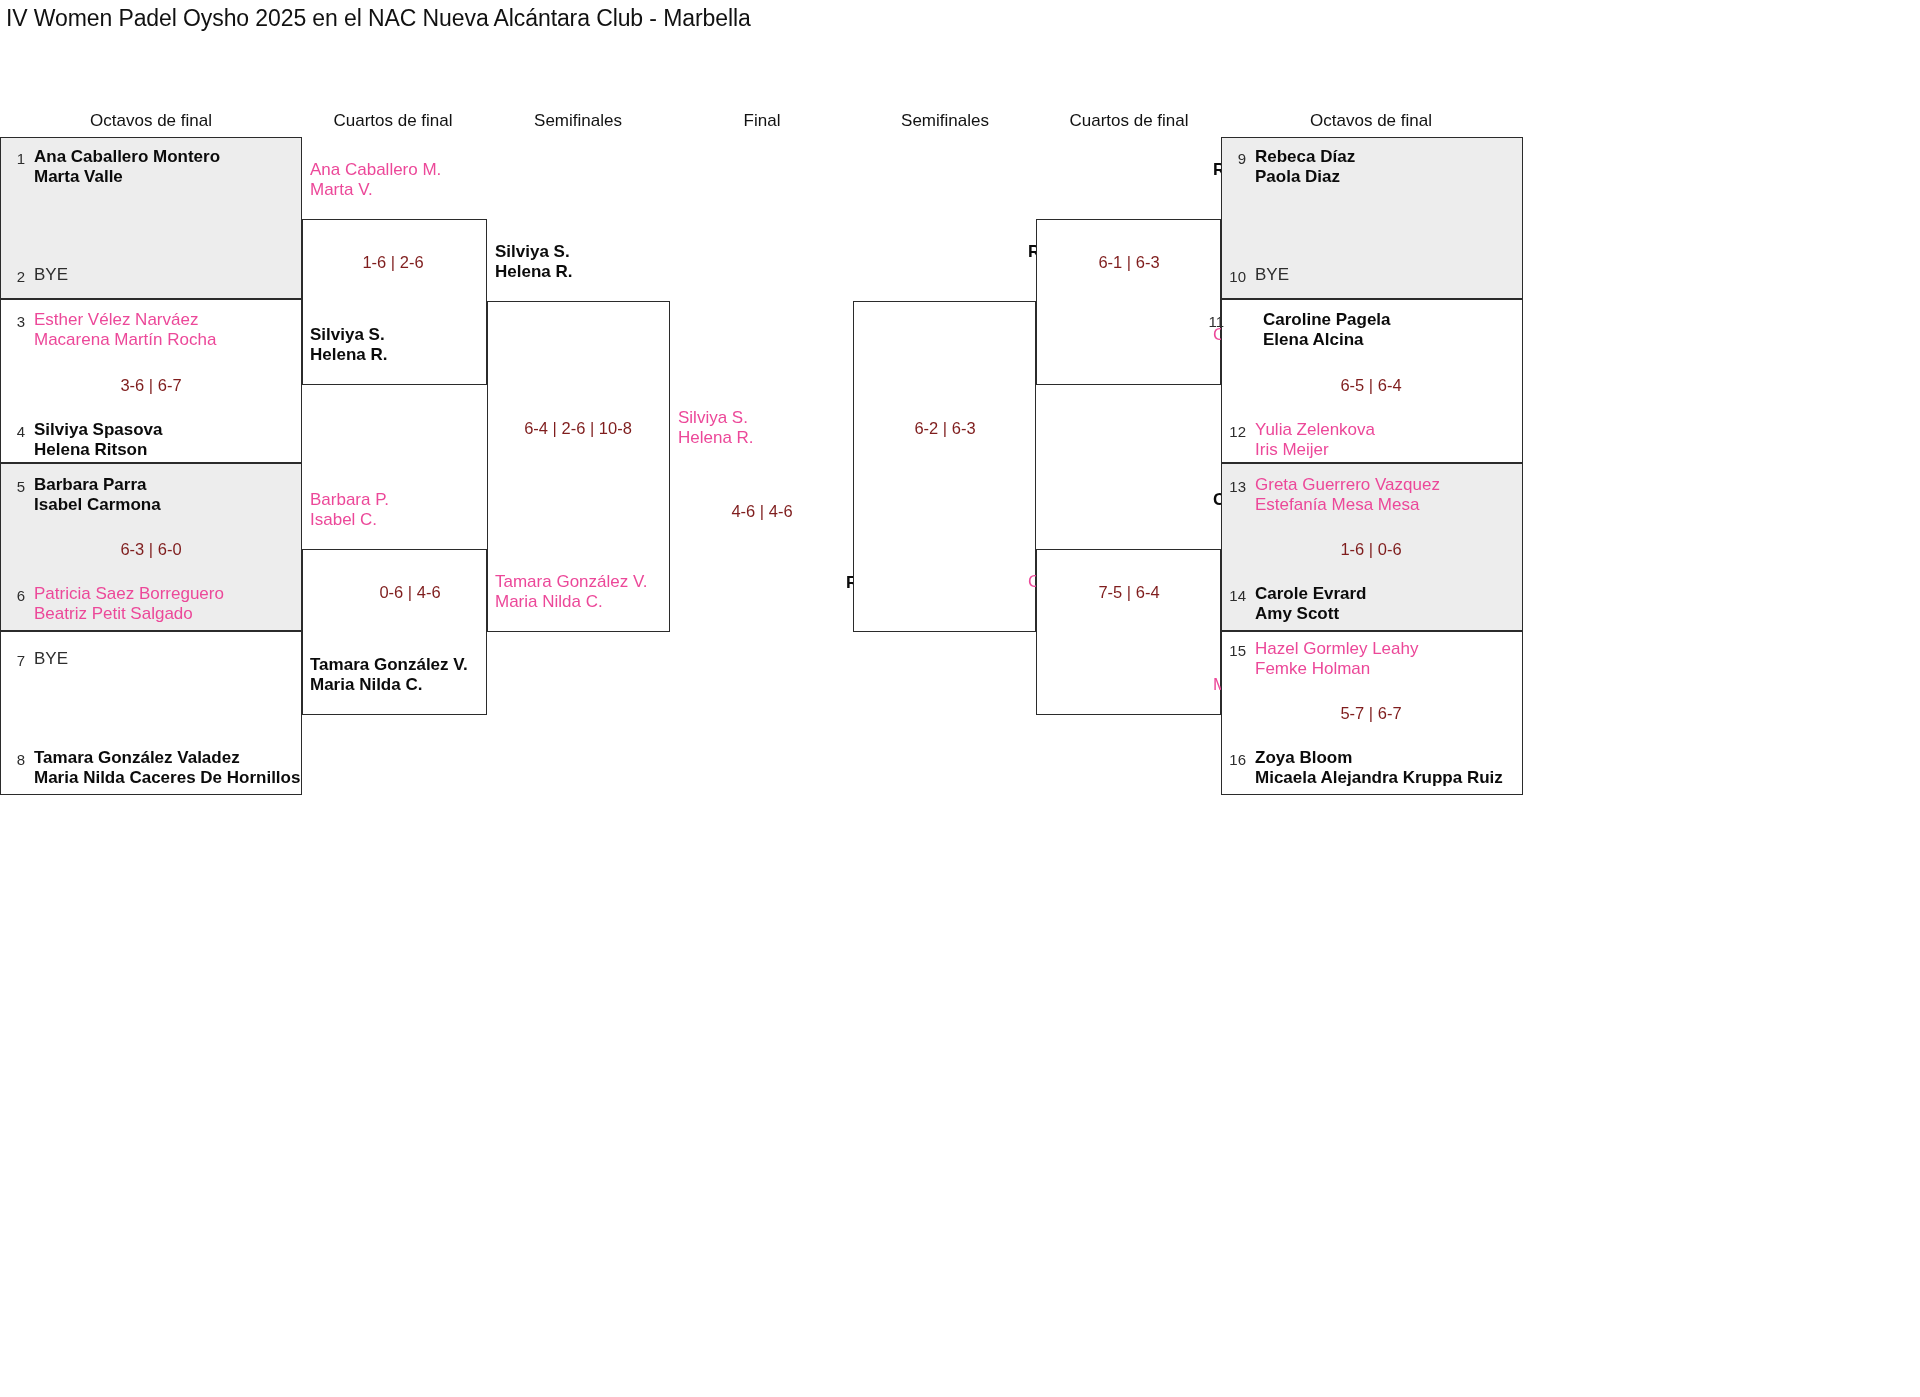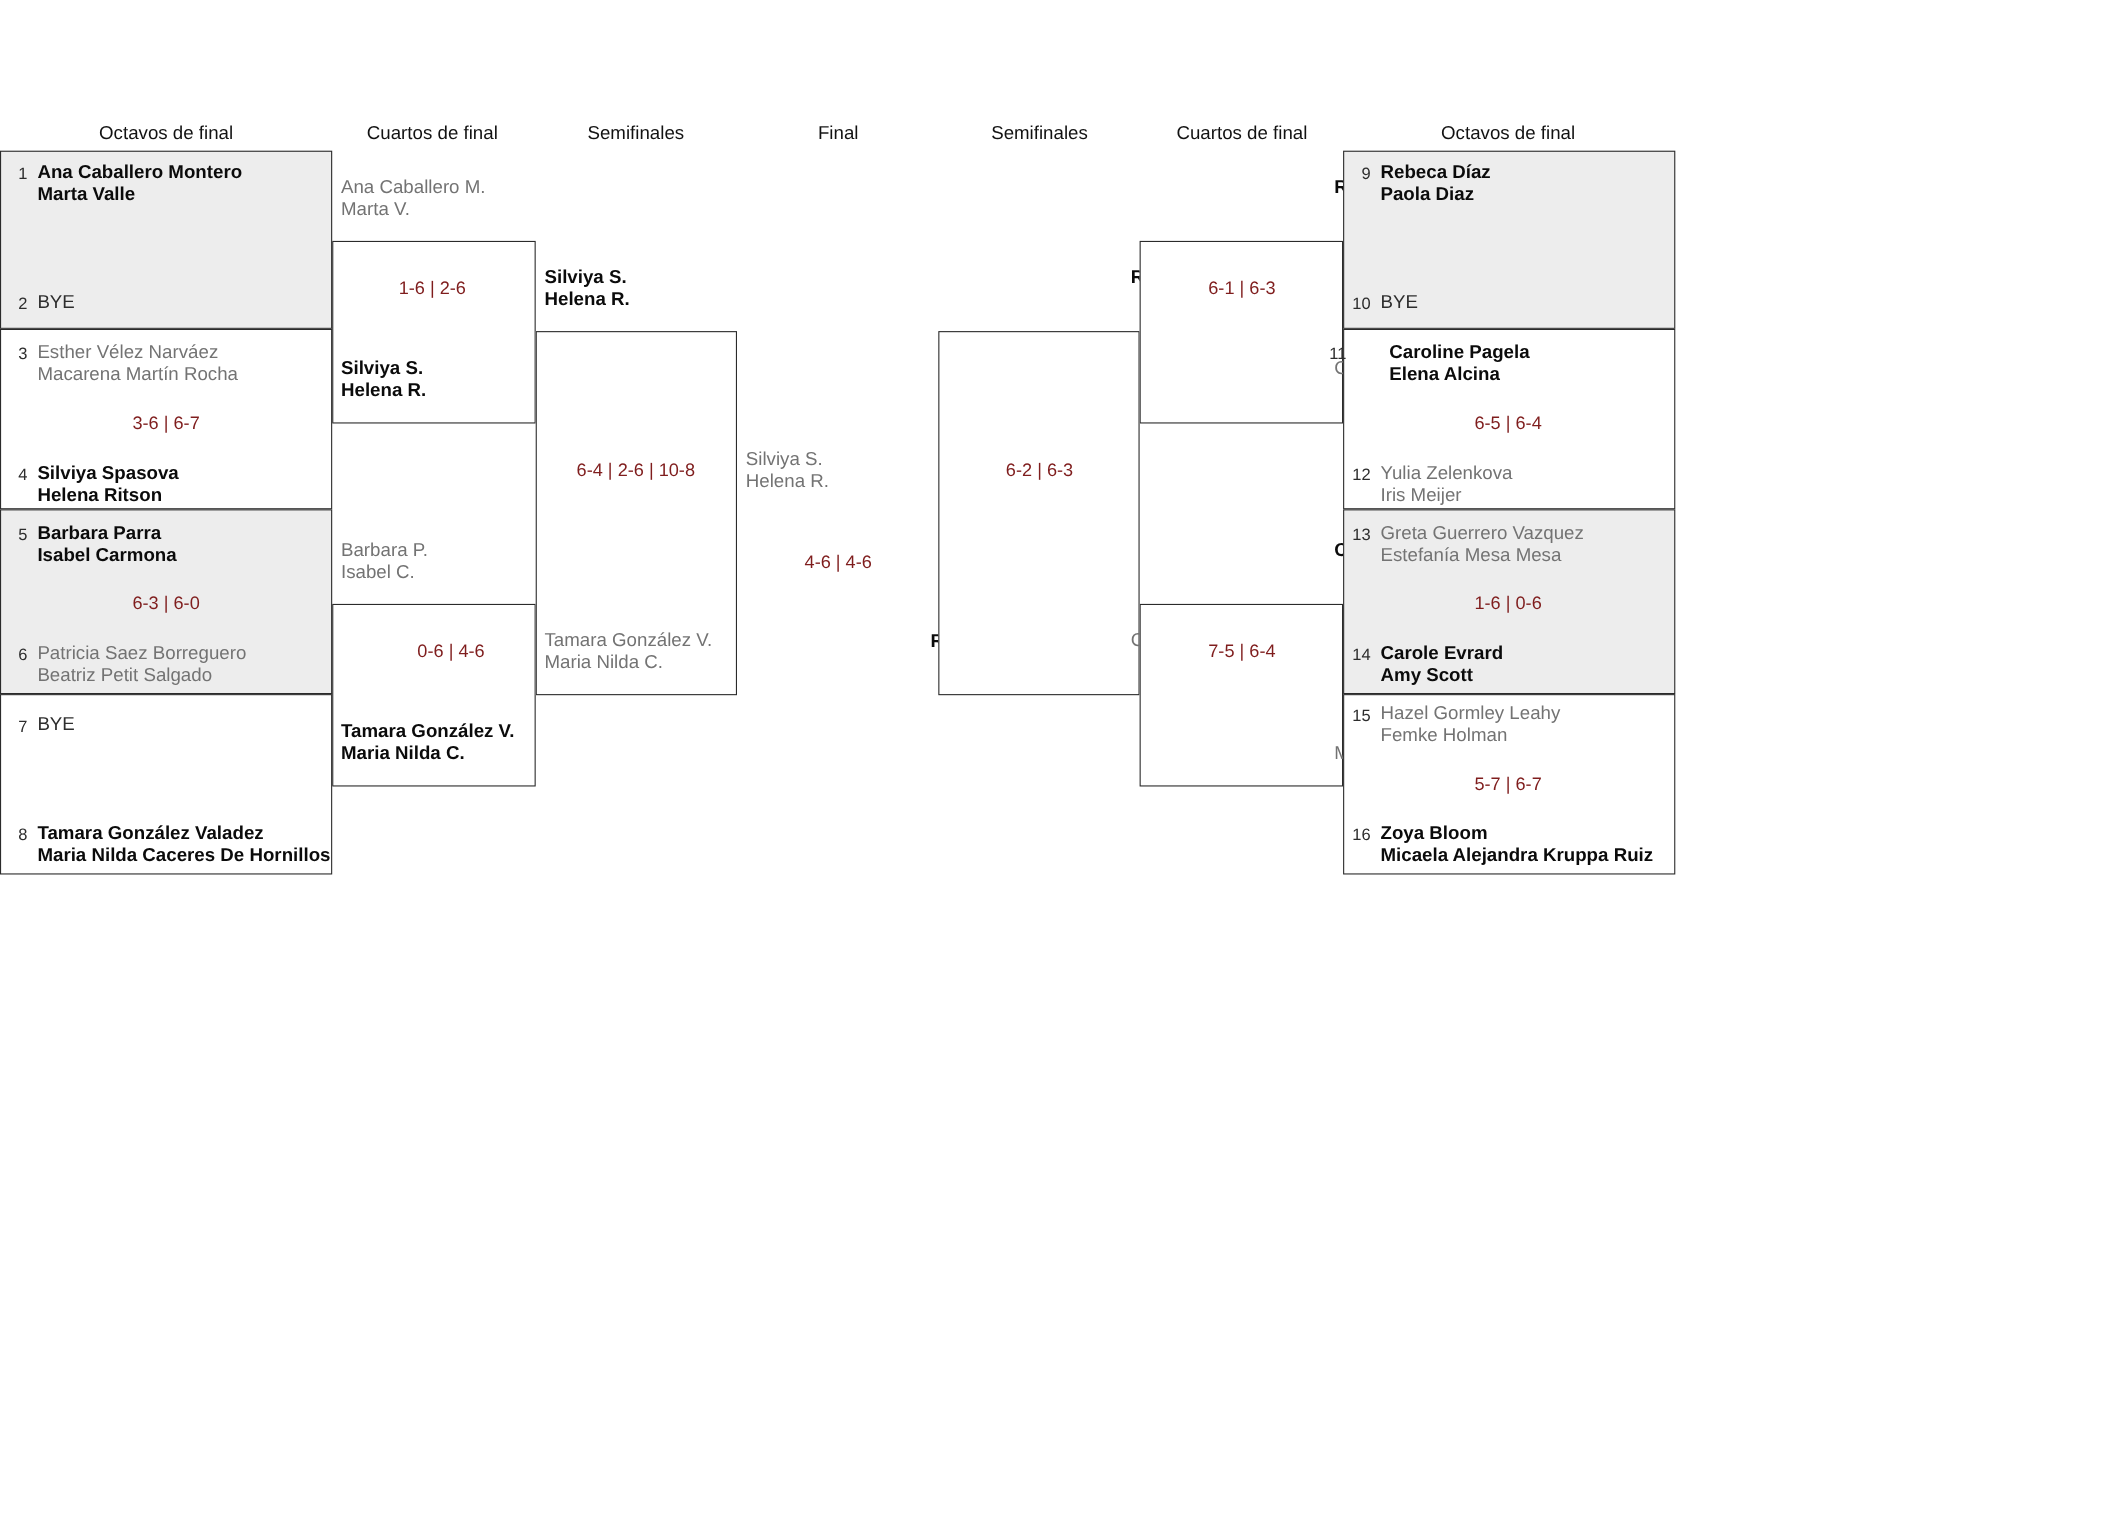--- a/index.html
+++ b/index.html
@@ -72,37 +72,38 @@
     font-size: 15px;
     color: #2d2d2d;
     min-width: 17px;
     text-align: right;
     padding-top: 3px;
     font-weight: 400;
   }
   .slot .names { display: flex; flex-direction: column; }
   .slot .names span { display: block; }
   .slot.win .names span { font-weight: 700; color: #0b0b0b; }
-  .slot.lose .names span { font-weight: 400; color: #737373; }
+  .slot.lose .names span { font-weight: 400; color: #ec4899; }
   .slot.bye .names span { font-weight: 400; color: #2e2e2e; }
 
   
   .score {
     position: absolute;
     font-size: 16.5px;
     color: #7f1d1d;
     white-space: nowrap;
     transform: translateX(-50%);
     font-weight: 400;
   }
 </style>
 </head>
 <body>
 
 <div id="title-block">
+  <div class="tline">IV Women Padel Oysho 2025 en el NAC Nueva Alcántara Club - Marbella</div>
 </div>
 
 <div id="bracket">
 
   <div class="col-head" style="left:151px; top:88px;">Octavos de final</div>
   <div class="col-head" style="left:393px; top:88px;">Cuartos de final</div>
   <div class="col-head" style="left:578px; top:88px;">Semifinales</div>
   <div class="col-head" style="left:762px; top:88px;">Final</div>
   <div class="col-head" style="left:945px; top:88px;">Semifinales</div>
   <div class="col-head" style="left:1129px; top:88px;">Cuartos de final</div>

